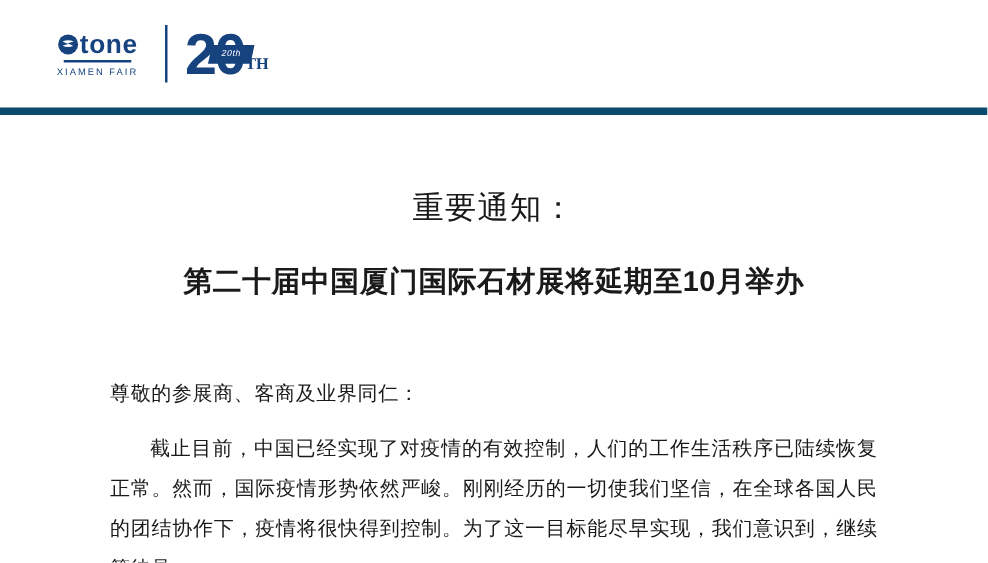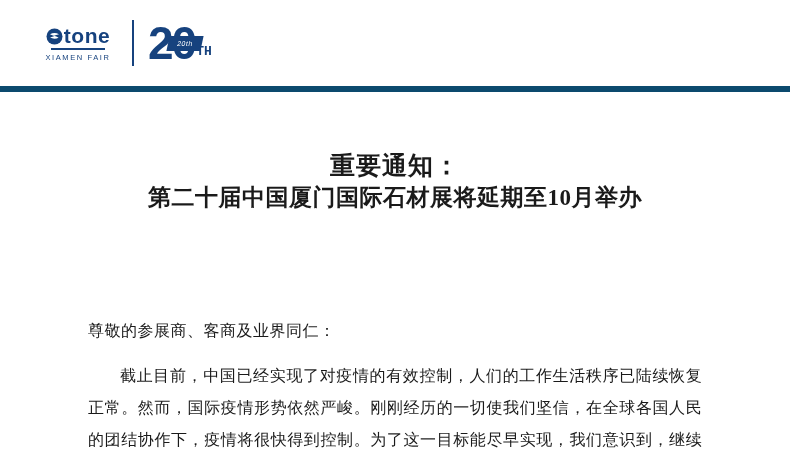--- a/index.html
+++ b/index.html
@@ -109,21 +109,21 @@
     font-size: 7px;
     font-family: "Liberation Sans", sans-serif;
     font-weight: normal;
     letter-spacing: 0.5px;
     display: flex;
     align-items: center;
     justify-content: center;
     line-height: 1;
   }
   .anniv-th {
-    font-family: Liberation Mono, monospace;
+    font-family: Liberation Serif, serif;
     font-weight: bold;
     font-size: 13px;
     color: #16427e;
     margin-left: 1px;
     margin-bottom: 5px;
   }
   .header-title {
     font-family: "Liberation Serif", serif;
     font-weight: bold;
     font-size: 33px;
@@ -134,39 +134,40 @@
 
   
   .doc {
     position: relative;
     padding: 0 88px;
     box-sizing: border-box;
   }
   .notice-title {
     text-align: center;
     font-family: "Liberation Serif", serif;
-    font-weight: bold;
+    font-weight: normal;
     font-size: 25px;
     color: #1a1a1a;
     letter-spacing: 1px;
     margin-top: 57px;
   }
   .notice-sub {
     text-align: center;
-    font-family: Liberation Serif, serif;
+    font-family: Liberation Sans, sans-serif;
     font-weight: bold;
     font-size: 23px;
     color: #1a1a1a;
     letter-spacing: 0.5px;
+    margin-top: 28px;
   }
   .salutation {
     font-family: "Liberation Serif", serif;
     font-size: 16px;
     color: #1a1a1a;
-    margin-top: 108px;
+    margin-top: 64px;
     letter-spacing: 0.5px;
   }
   .body-para {
     font-family: "Liberation Serif", serif;
     font-size: 16px;
     color: #1a1a1a;
     line-height: 2.0;
     margin-top: 18px;
     text-align: justify;
     text-indent: 2em;

